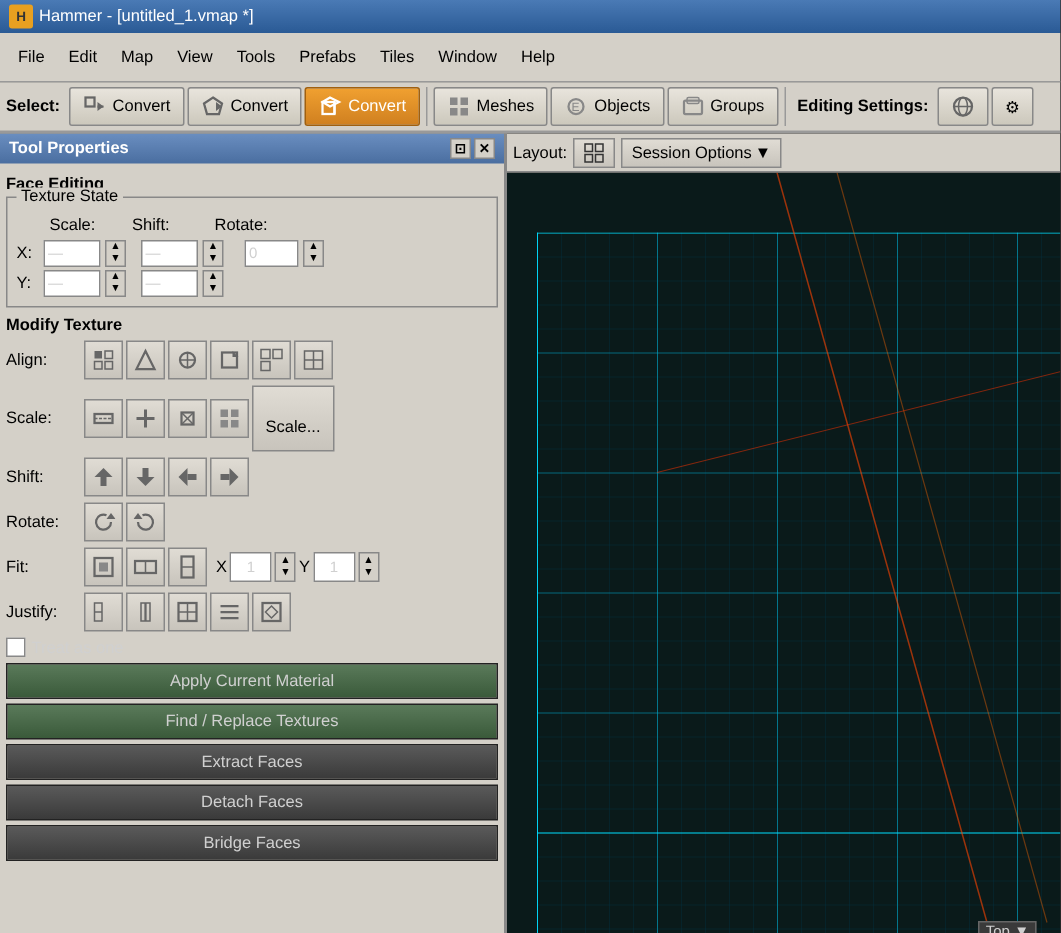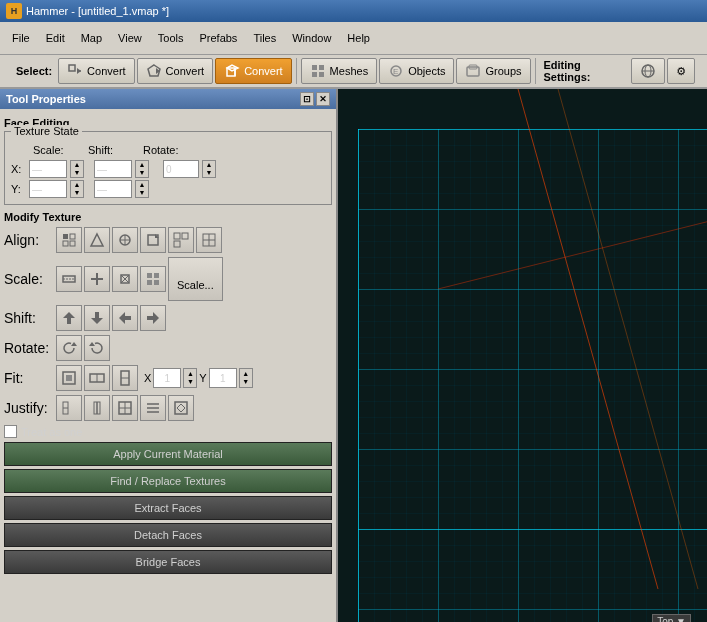--- a/index.html
+++ b/index.html
@@ -47,21 +47,21 @@
       font-size: 11px;
       cursor: pointer;
     }
 
     
     .toolbar {
       background: #d4d0c8;
       height: 34px;
       display: flex;
       align-items: center;
-      padding: 0 12px;
+      padding: 0 0;
       gap: 2px;
       border-bottom: 2px solid #999;
     }
     .toolbar-label {
       color: #000;
       font-size: 11px;
       font-weight: bold;
       padding: 0 4px;
     }
     .toolbar-btn {
@@ -177,21 +177,21 @@
 
     
     .modify-title {
       color: #000; font-size: 11px; font-weight: bold; margin: 6px 0 4px 0;
     }
 
     .icon-row {
       display: flex; align-items: center; margin-bottom: 4px; gap: 2px;
     }
     .row-label {
-      width: 50px; font-size: 14px; color: #000;
+      width: 50px; font-size: 11px; color: #000;
     }
 
     .tool-icon-btn {
       width: 26px; height: 26px;
       background: linear-gradient(to bottom, #e0dcd4, #c8c4bc);
       border: 1px solid #888;
       display: flex; align-items: center; justify-content: center;
       cursor: pointer;
       font-size: 10px;
       color: #444;
@@ -715,20 +715,35 @@
       </div>
       <div class="action-btn">
         <span>Bridge Faces</span>
       </div>
 
     </div>
   </div>
 
   <div class="viewport">
 
+    <div class="viewport-toolbar">
+      <span class="vt-label">Layout:</span>
+      <div class="vt-btn">
+        <svg width="14" height="14" viewBox="0 0 14 14">
+          <rect x="1" y="1" width="5" height="5" fill="none" stroke="#333" stroke-width="1"></rect>
+          <rect x="8" y="1" width="5" height="5" fill="none" stroke="#333" stroke-width="1"></rect>
+          <rect x="1" y="8" width="5" height="5" fill="none" stroke="#333" stroke-width="1"></rect>
+          <rect x="8" y="8" width="5" height="5" fill="none" stroke="#333" stroke-width="1"></rect>
+        </svg>
+      </div>
+      <div class="vt-btn vt-dropdown">
+        <span>Session Options</span>
+        <span>▼</span>
+      </div>
+    </div>
 
     <div class="grid-view">
       <svg class="grid-svg" xmlns="http://www.w3.org/2000/svg">
         <defs>
           <pattern id="small-grid" width="16" height="16" patternUnits="userSpaceOnUse">
             <path d="M 16 0 L 0 0 0 16" fill="none" stroke="#003344" stroke-width="0.5"></path>
           </pattern>
           <pattern id="grid" width="80" height="80" patternUnits="userSpaceOnUse">
             <rect width="80" height="80" fill="url(#small-grid)"></rect>
             <path d="M 80 0 L 0 0 0 80" fill="none" stroke="#00aacc" stroke-width="0.8"></path>

